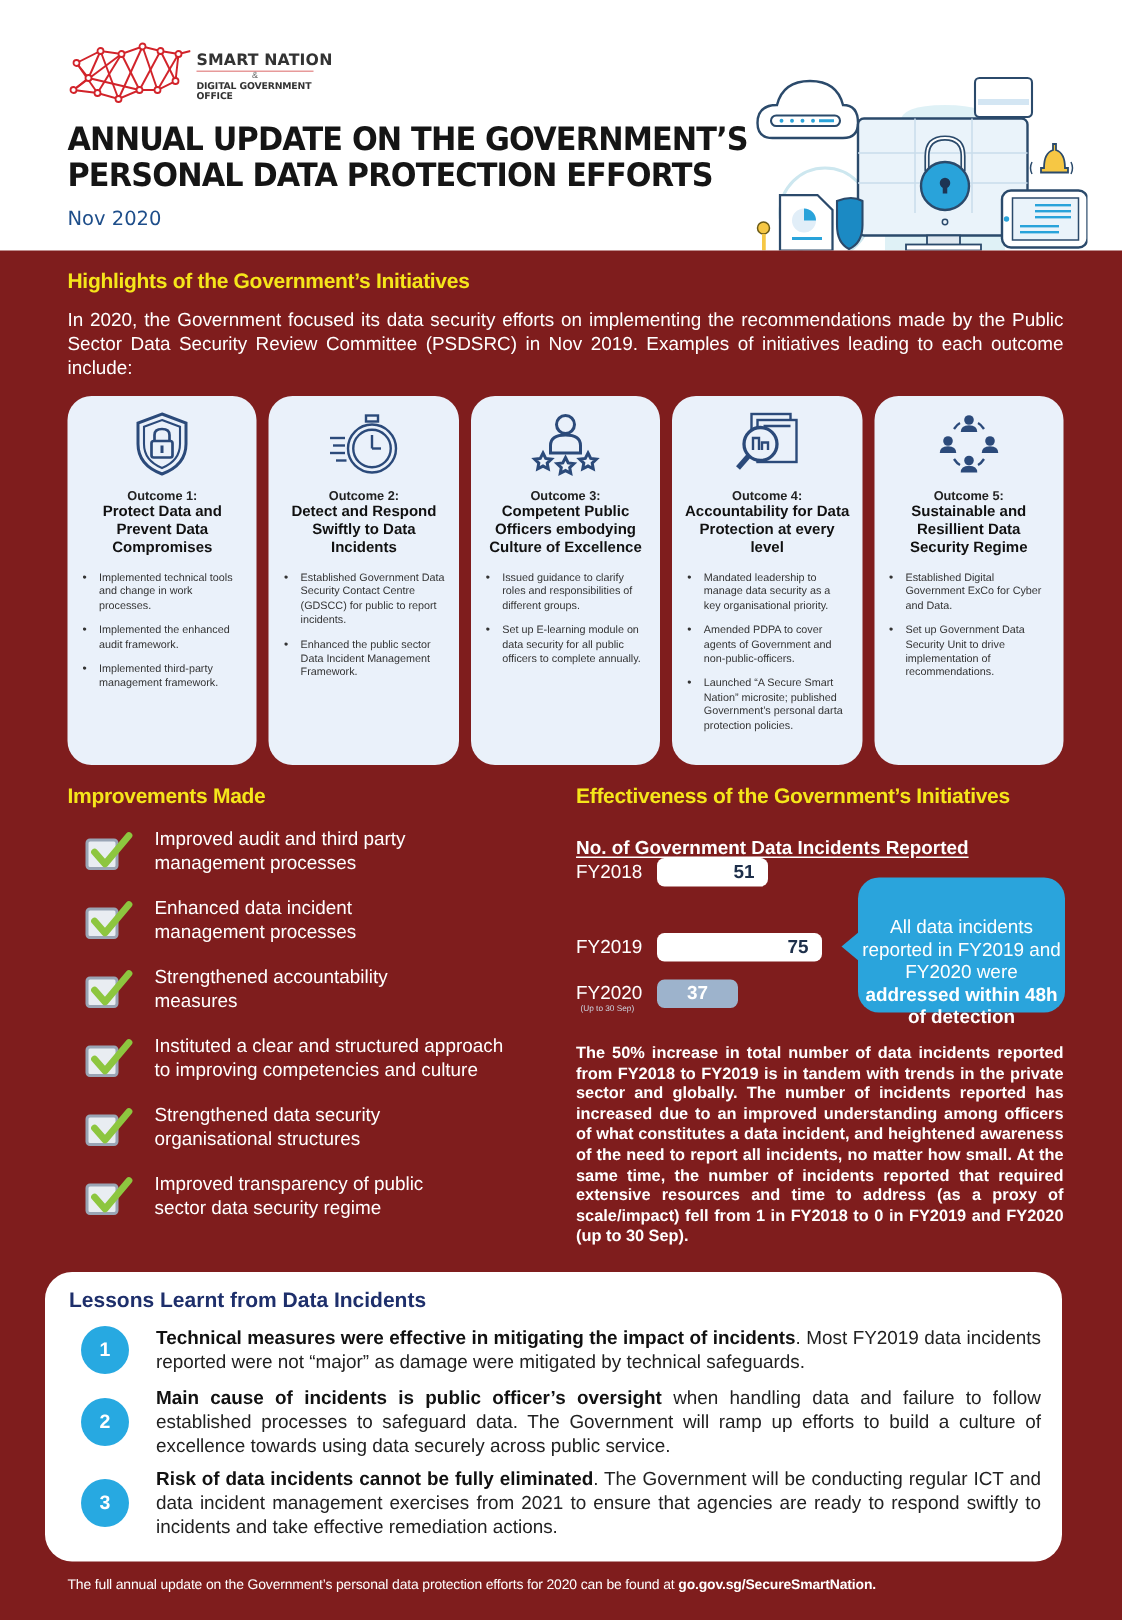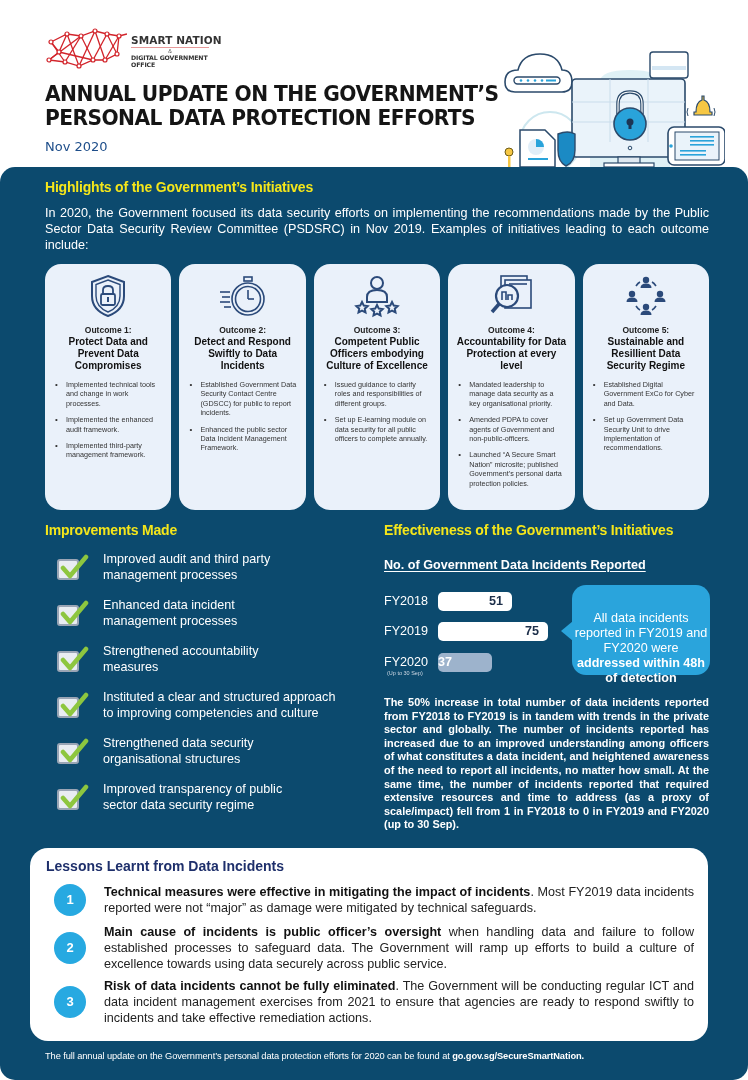--- a/index.html
+++ b/index.html
@@ -8,21 +8,21 @@
 .header{position:absolute;left:0;top:0;width:748px;height:167px;background:#fff;border-radius:10px;}
 .logo{position:absolute;left:45px;top:26px;width:180px;height:46px;}
 .logo svg{position:absolute;left:0;top:0;}
 .logo-text{position:absolute;left:86px;top:8px;}
 .logo-t1{font-family:"DejaVu Sans",sans-serif;font-weight:bold;font-size:10.5px;color:#333;letter-spacing:0.1px;}
 .logo-amp{font-size:6px;color:#666;text-align:center;width:78px;line-height:6px;border-top:1px solid #e79a9a;margin-top:1px;}
 .logo-t2{font-family:"DejaVu Sans",sans-serif;font-size:6.2px;color:#333;font-weight:bold;letter-spacing:-0.1px;}
 .title{position:absolute;left:45px;top:82px;font-family:"DejaVu Sans",sans-serif;font-weight:bold;font-size:21.5px;line-height:24px;color:#151515;letter-spacing:-0.6px;transform:scaleX(0.94);transform-origin:left;}
 .date{position:absolute;left:45px;top:139px;font-family:"DejaVu Sans",sans-serif;font-size:13px;color:#1e4e8a;}
 .hero{position:absolute;left:500px;top:42px;width:225px;height:125px;}
-.main{position:absolute;left:0;top:167px;width:748px;height:913px;background:#0c4a6e;border-radius:15px;}
+.main{position:absolute;left:0;top:167px;width:748px;height:913px;background:#7f1d1d;}
 .h-yellow{position:absolute;color:#f5e61a;font-weight:bold;font-size:14px;letter-spacing:-0.2px;}
 .intro{position:absolute;left:45px;top:38px;width:664px;color:#fff;font-size:12.6px;line-height:16px;text-align:justify;}
 .cards{position:absolute;left:45px;top:97px;width:664px;height:246px;display:flex;gap:8px;}
 .card{flex:1;background:#eaf1fa;border-radius:16px;padding:10px 8px;text-align:center;}
 .card .ic{height:44px;display:flex;justify-content:center;align-items:center;margin-bottom:7px;}
 .card .otitle{font-size:8.5px;font-weight:bold;color:#222;line-height:11px;}
 .card .oname{font-size:10px;font-weight:bold;color:#111;line-height:12px;margin-bottom:8px;}
 .card ul{text-align:left;list-style:none;padding-left:2px;}
 .card li{font-size:7.2px;line-height:9.4px;color:#333;position:relative;padding-left:11px;margin-bottom:7px;}
 .card li::before{content:"•";position:absolute;left:0;top:0;font-size:8px;}
@@ -31,21 +31,21 @@
 .impr-item{display:flex;align-items:center;height:46px;}
 .chk{width:34px;height:26px;margin-right:14px;position:relative;flex:none;}
 .chk .box{position:absolute;left:2px;top:5px;width:22px;height:21px;background:#e9edf2;border:2px solid #9aa5b5;border-radius:3px;}
 .chk svg{position:absolute;left:4px;top:0;}
 .impr-text{color:#fff;font-size:12.6px;line-height:16px;}
 .eff{position:absolute;left:384px;top:355px;}
 .chart-title{position:absolute;left:384px;top:391px;font-weight:bold;font-size:12.6px;color:#fff;text-decoration:underline;text-underline-offset:2px;}
 .bar-row{position:absolute;left:384px;height:20px;display:flex;align-items:center;}
 .bar-label{width:54px;font-size:12.6px;color:#fff;}
 .bar{height:19px;border-radius:5px;background:#fff;color:#1d2f4a;font-weight:bold;font-size:12.6px;text-align:right;padding-right:9px;line-height:19px;}
-.bar.muted{background:#9db3cc;color:#fff;text-align:left;padding-right:0;}
+.bar.muted{background:#9db3cc;color:#fff;text-align:center;padding-right:0;}
 .bar-sub{position:absolute;left:387px;top:503px;font-size:5.5px;color:#cdd7e3;}
 .bubble{position:absolute;left:572px;top:418px;width:138px;height:90px;background:#2aa4dc;border-radius:14px;color:#fff;font-size:12.6px;line-height:15px;text-align:center;padding-top:26px;}
 .bubble::before{content:"";position:absolute;left:-11px;top:36px;border-right:12px solid #2aa4dc;border-top:10px solid transparent;border-bottom:10px solid transparent;}
 .bubble b{font-weight:bold;}
 .eff-para{position:absolute;left:384px;top:529px;width:325px;color:#fff;font-size:10.9px;line-height:13.6px;text-align:justify;font-weight:bold;}
 .lessons{position:absolute;left:30px;top:681px;width:678px;height:160px;background:#fff;border-radius:18px;}
 .lessons-h{position:absolute;left:16px;top:10px;font-size:14px;font-weight:bold;color:#1e2f6b;text-align:center;}
 .lesson{position:absolute;left:24px;display:flex;}
 .num{width:32px;height:32px;border-radius:50%;background:#27a9e1;color:#fff;font-weight:bold;font-size:13px;text-align:center;line-height:32px;flex:none;margin-right:18px;}
 .ltext{width:590px;font-size:12.6px;line-height:16px;text-align:justify;color:#222;}
@@ -350,21 +350,21 @@
       <div class="impr-text">
           <div>Improved transparency of public</div>
           <div>sector data security regime</div>
         </div>
     </div>
   </div>
 
   <div class="h-yellow eff">Effectiveness of the Government’s Initiatives</div>
   <div class="chart-title">No. of Government Data Incidents Reported</div>
 
-  <div class="bar-row" style="top:424px;">
+  <div class="bar-row" style="top:404px;">
     <div class="bar-label">FY2018</div>
     <div class="bar" style="width:74px;">51</div>
   </div>
   <div class="bar-row" style="top:454px;">
     <div class="bar-label">FY2019</div>
     <div class="bar" style="width:110px;">75</div>
   </div>
   <div class="bar-row" style="top:485px;">
     <div class="bar-label">FY2020</div>
     <div class="bar muted" style="width:54px;">37</div>

